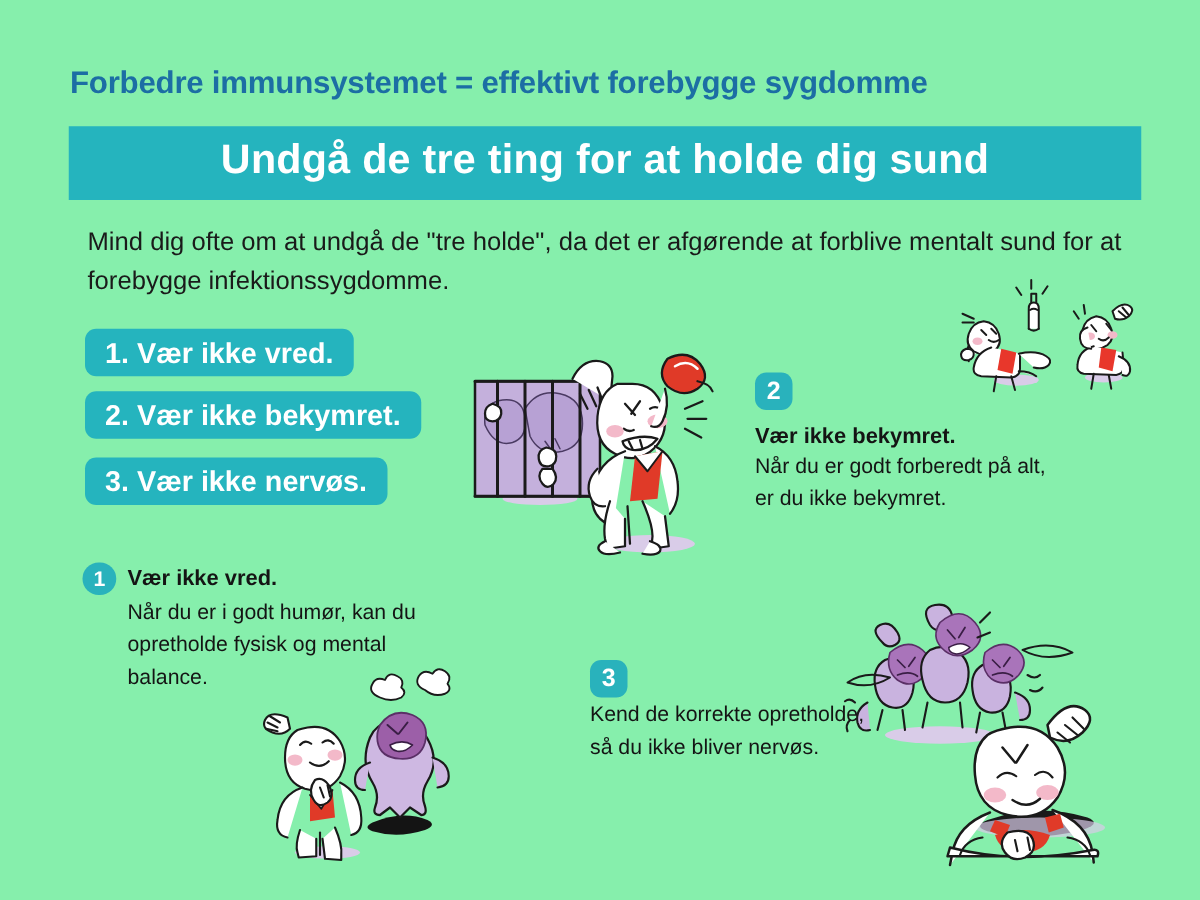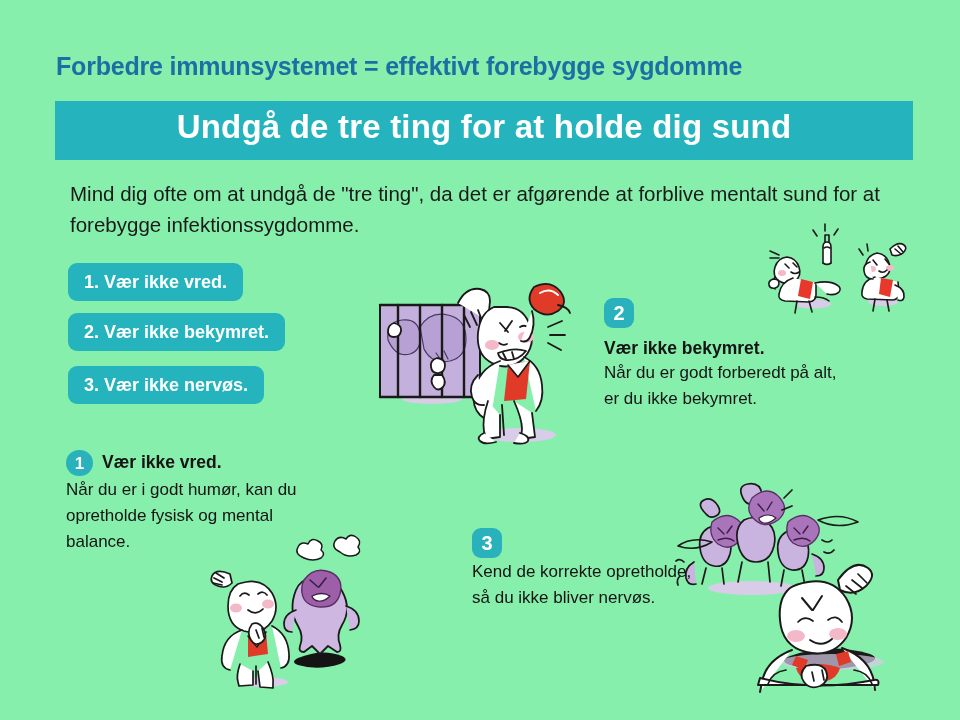--- a/index.html
+++ b/index.html
@@ -64,21 +64,21 @@
     font-size: 20.5px;
     line-height: 31px;
     color: #1a1a1a;
   }
 
   
   .pill {
     position: absolute;
     background: #25B4BE;
     color: #ffffff;
-    font-size: 18px;
+    font-size: 23px;
     font-weight: bold;
     border-radius: 9px;
     display: flex;
     align-items: center;
     padding: 0 16px;
     height: 38px;
     box-sizing: border-box;
     white-space: nowrap;
   }
   .pill-1 { left: 68px; top: 263px; }
@@ -118,21 +118,21 @@
   .nb-body {
     font-size: 17px;
     line-height: 26px;
     color: #141414;
   }
 
   
   .block1 { left: 66px; top: 450px; width: 340px; }
   .block1 .b1-row { display: flex; align-items: flex-start; gap: 9px; }
   .block1 .b1-text { padding-top: 2px; }
-  .block1 .nb-body { margin-top: 1px; }
+  .block1 .nb-body { margin-left: 36px; margin-top: 1px; }
 
   
   .block2 { left: 604px; top: 298px; width: 320px; }
   .block2 .nb-title { margin-top: 10px; }
   .block2 .nb-body { margin-top: 1px; }
 
   
   .block3 { left: 472px; top: 528px; width: 330px; }
   .block3 .nb-title { margin-top: 12px; }
   .block3 .nb-body { margin-top: 1px; }
@@ -145,21 +145,21 @@
 <body>
 
 <div id="slide">
 
   <div class="headline">Forbedre immunsystemet = effektivt forebygge sygdomme</div>
 
   <div class="banner">
     <div class="banner-title">Undgå de tre ting for at holde dig sund</div>
   </div>
 
-  <div class="intro">Mind dig ofte om at undgå de "tre ting", da det er afgørende at forblive mentalt sund for at forebygge infektionssygdomme.</div>
+  <div class="intro">Mind dig ofte om at undgå de "tre holde", da det er afgørende at forblive mentalt sund for at forebygge infektionssygdomme.</div>
 
   <div class="pill pill-1">
     <span>1. Vær ikke vred.</span>
   </div>
   <div class="pill pill-2">
     <span>2. Vær ikke bekymret.</span>
   </div>
   <div class="pill pill-3">
     <span>3. Vær ikke nervøs.</span>
   </div>

